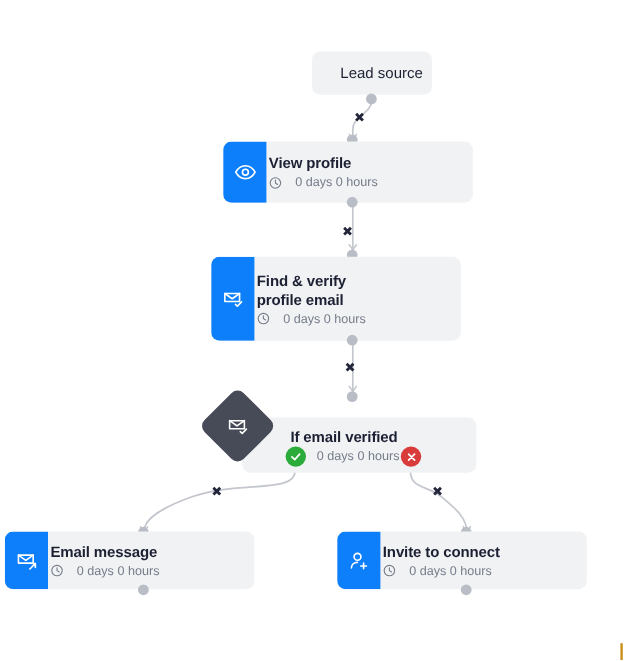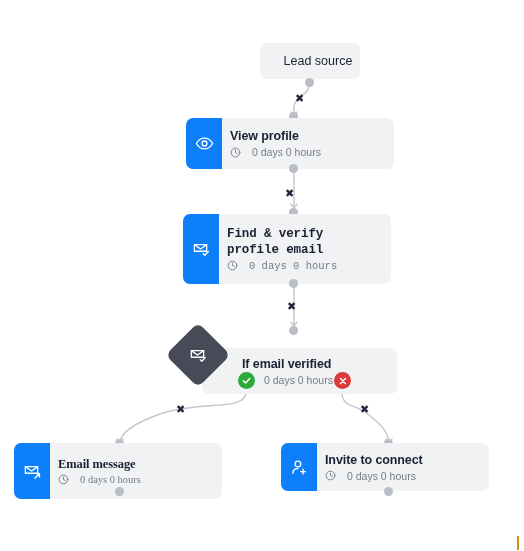--- a/index.html
+++ b/index.html
@@ -51,21 +51,21 @@
     display: flex;
     align-items: center;
     justify-content: center;
     color: #ffffff;
   }
   .node-body {
     flex: 1 1 auto;
     display: flex;
     flex-direction: column;
     justify-content: center;
-    padding: 6px 10px 6px 8px;
+    padding: 6px 10px 6px 2px;
   }
   .node-title {
     font-size: 12.5px;
     font-weight: bold;
     color: #1c2033;
     line-height: 16px;
     letter-spacing: -0.1px;
   }
   .node-sub {
     display: flex;
@@ -217,21 +217,21 @@
         </svg>
         <span>0 days 0 hours</span>
       </div>
     </div>
   </div>
   <div class="port" style="left:289px; top:164px;"></div>
 
   <div class="xmark" style="left:285px; top:188px;">✖</div>
 
   <div class="port" style="left:289px; top:208px;"></div>
-  <div class="node" style="left:183px; top:214px; width:208px; height:70px;font-family:Liberation Mono, monospace;">
+  <div class="node" style="left:176px; top:214px; width:208px; height:70px;">
     <div class="icon-panel">
       <svg width="19" height="19" viewBox="0 0 24 24" fill="none" stroke="currentColor" stroke-width="1.7" stroke-linecap="round" stroke-linejoin="round">
         <path d="M3 5.8 L18.5 5.8 L18.5 14.2 L3 14.2 Z"></path>
         <path d="M3 5.8 L10.75 11.3 L18.5 5.8"></path>
         <path d="M14.2 17.3 L16.2 19.2 L20.6 14.6"></path>
       </svg>
     </div>
     <div class="node-body">
       <div class="node-title">Find &amp; verify</div>
       <div class="node-title">profile email</div>
@@ -279,21 +279,21 @@
   <div class="badge no" style="left:334px; top:372px;">
     <svg width="10" height="10" viewBox="0 0 24 24" fill="none" stroke="currentColor" stroke-width="3.4" stroke-linecap="round">
       <path d="M6 6 L18 18 M18 6 L6 18"></path>
     </svg>
   </div>
 
   <div class="xmark" style="left:176px; top:404px;">✖</div>
   <div class="xmark" style="left:360px; top:404px;">✖</div>
 
   <div class="port" style="left:115px; top:439px;"></div>
-  <div class="node" style="left:14px; top:443px; width:208px; height:56px;font-family:Liberation Serif, serif;">
+  <div class="node" style="left:4px; top:443px; width:208px; height:48px;">
     <div class="icon-panel">
       <svg width="19" height="19" viewBox="0 0 24 24" fill="none" stroke="currentColor" stroke-width="1.7" stroke-linecap="round" stroke-linejoin="round">
         <path d="M3 5.8 L18.5 5.8 L18.5 14.2 L3 14.2 Z"></path>
         <path d="M3 5.8 L10.75 11.3 L18.5 5.8"></path>
         <path d="M15 20.4 L20.8 14.6 M20.8 14.6 L16.6 14.6 M20.8 14.6 L20.8 18.8"></path>
       </svg>
     </div>
     <div class="node-body">
       <div class="node-title">Email message</div>
       <div class="node-sub">

